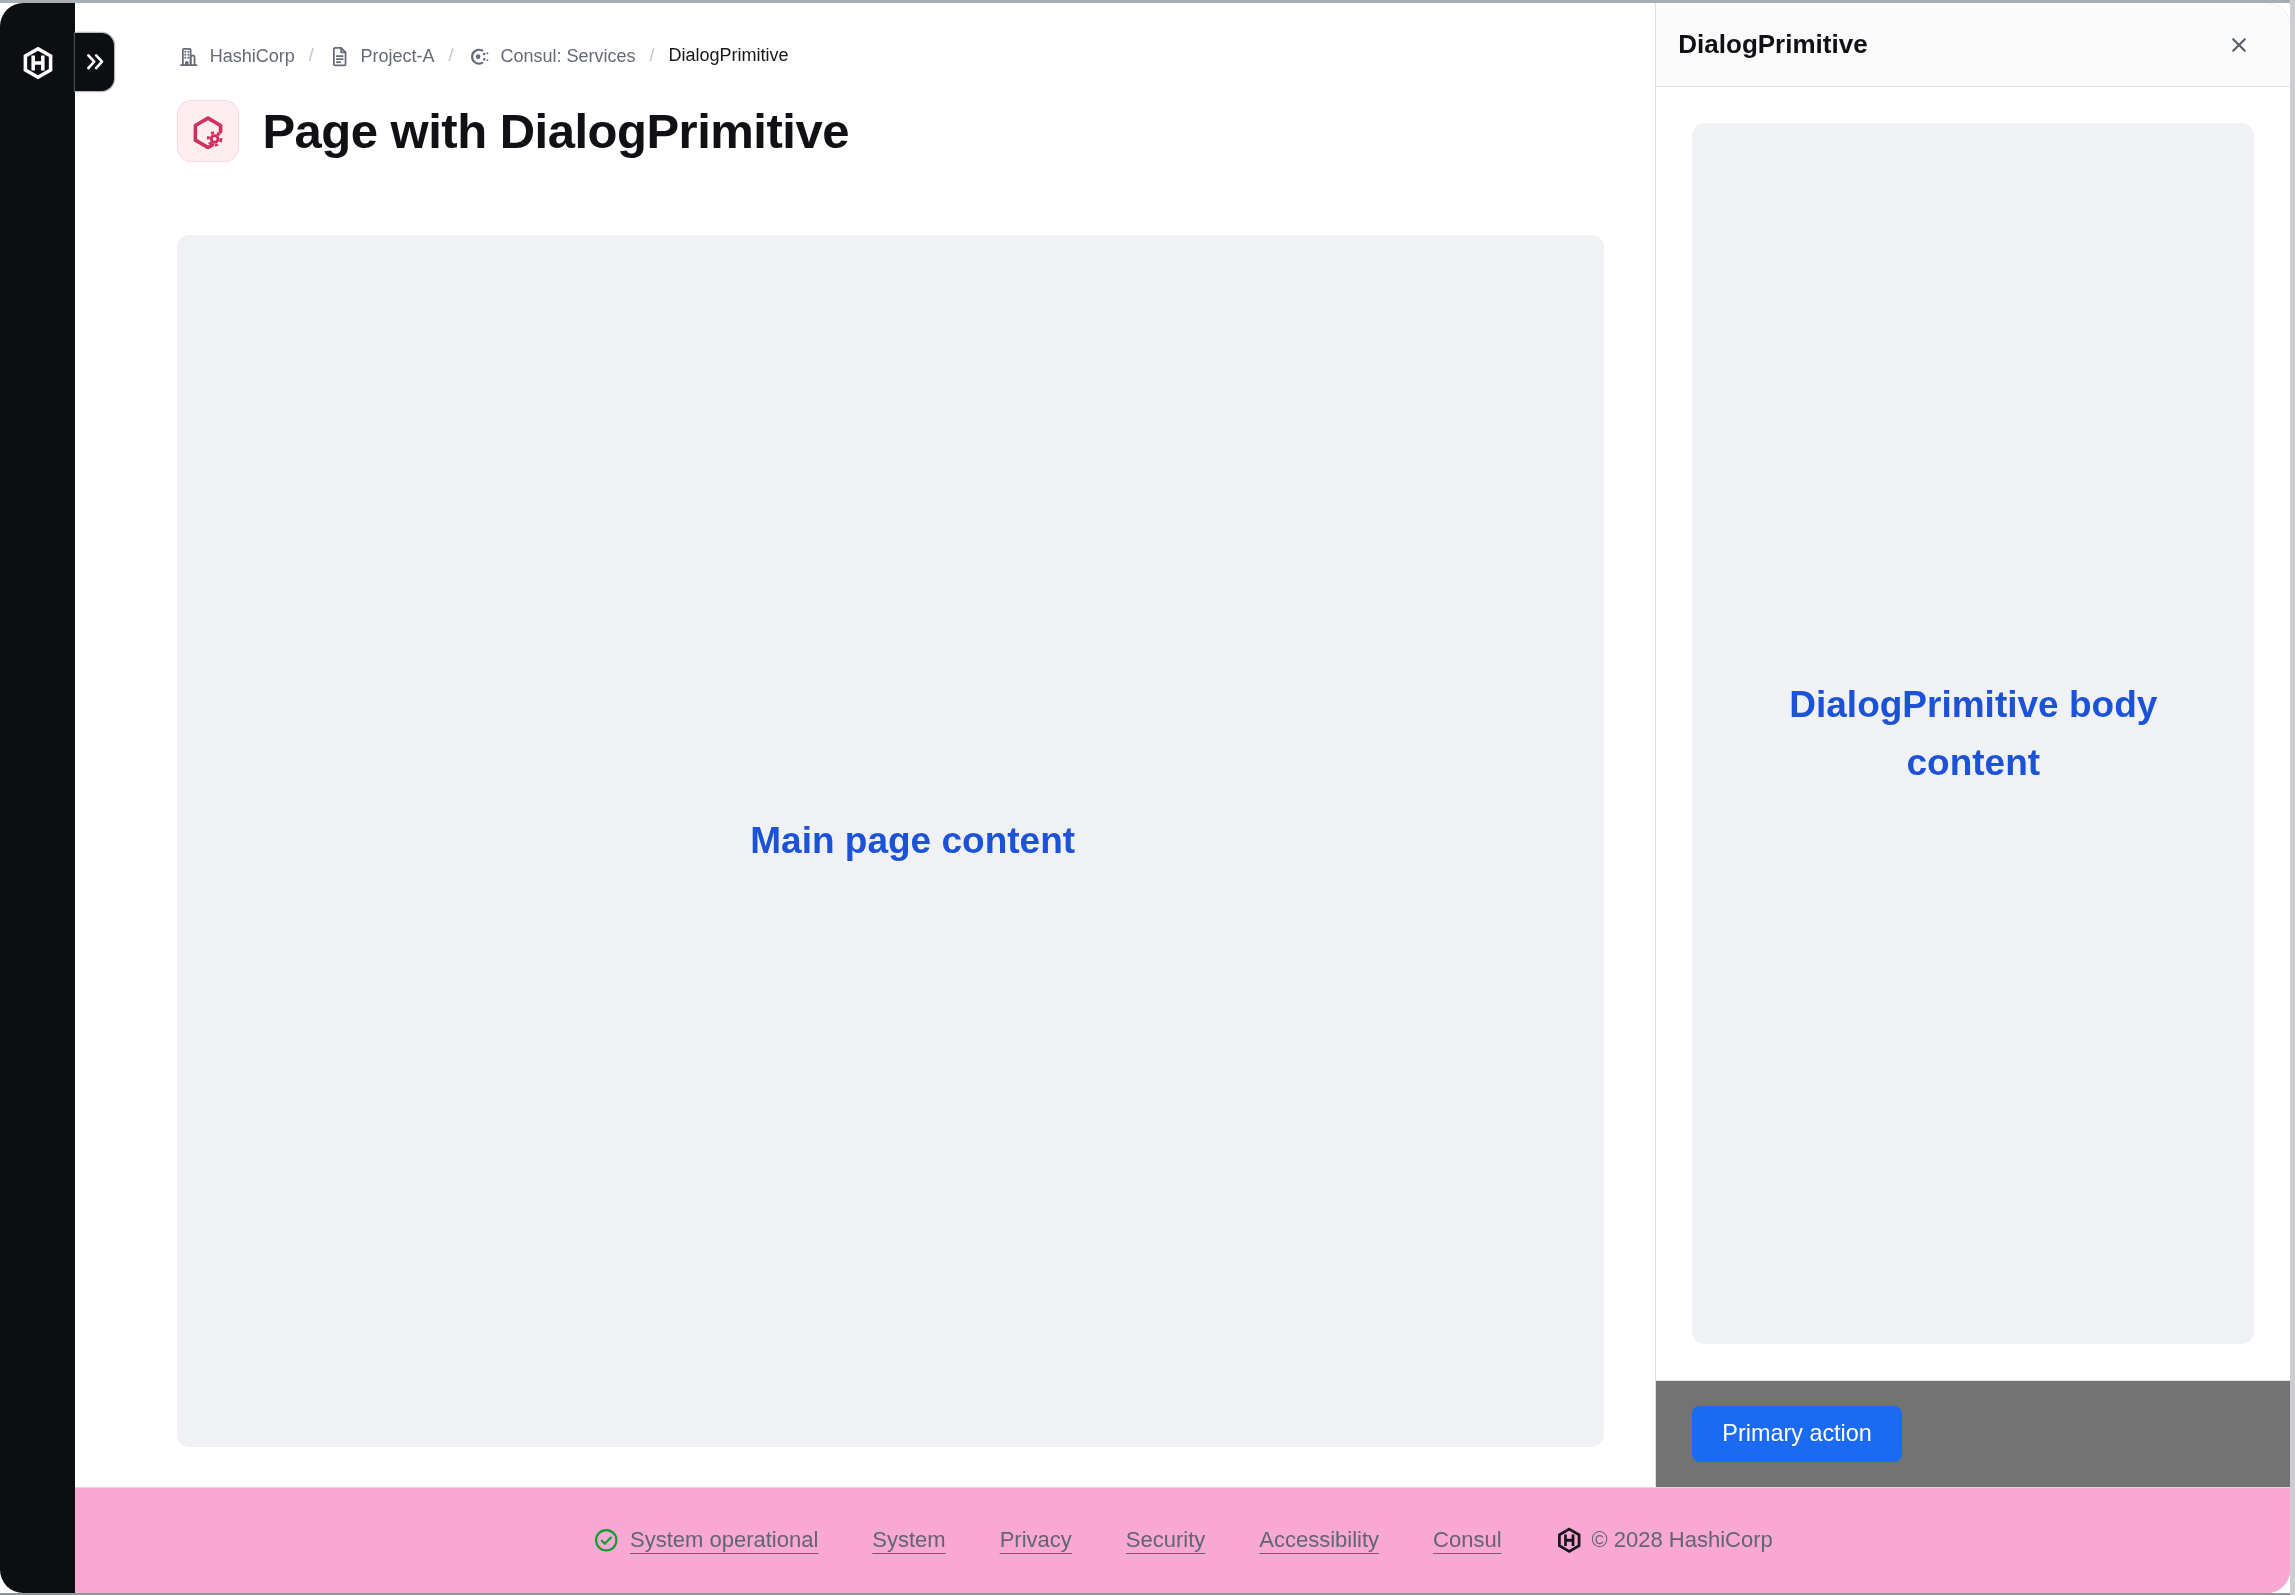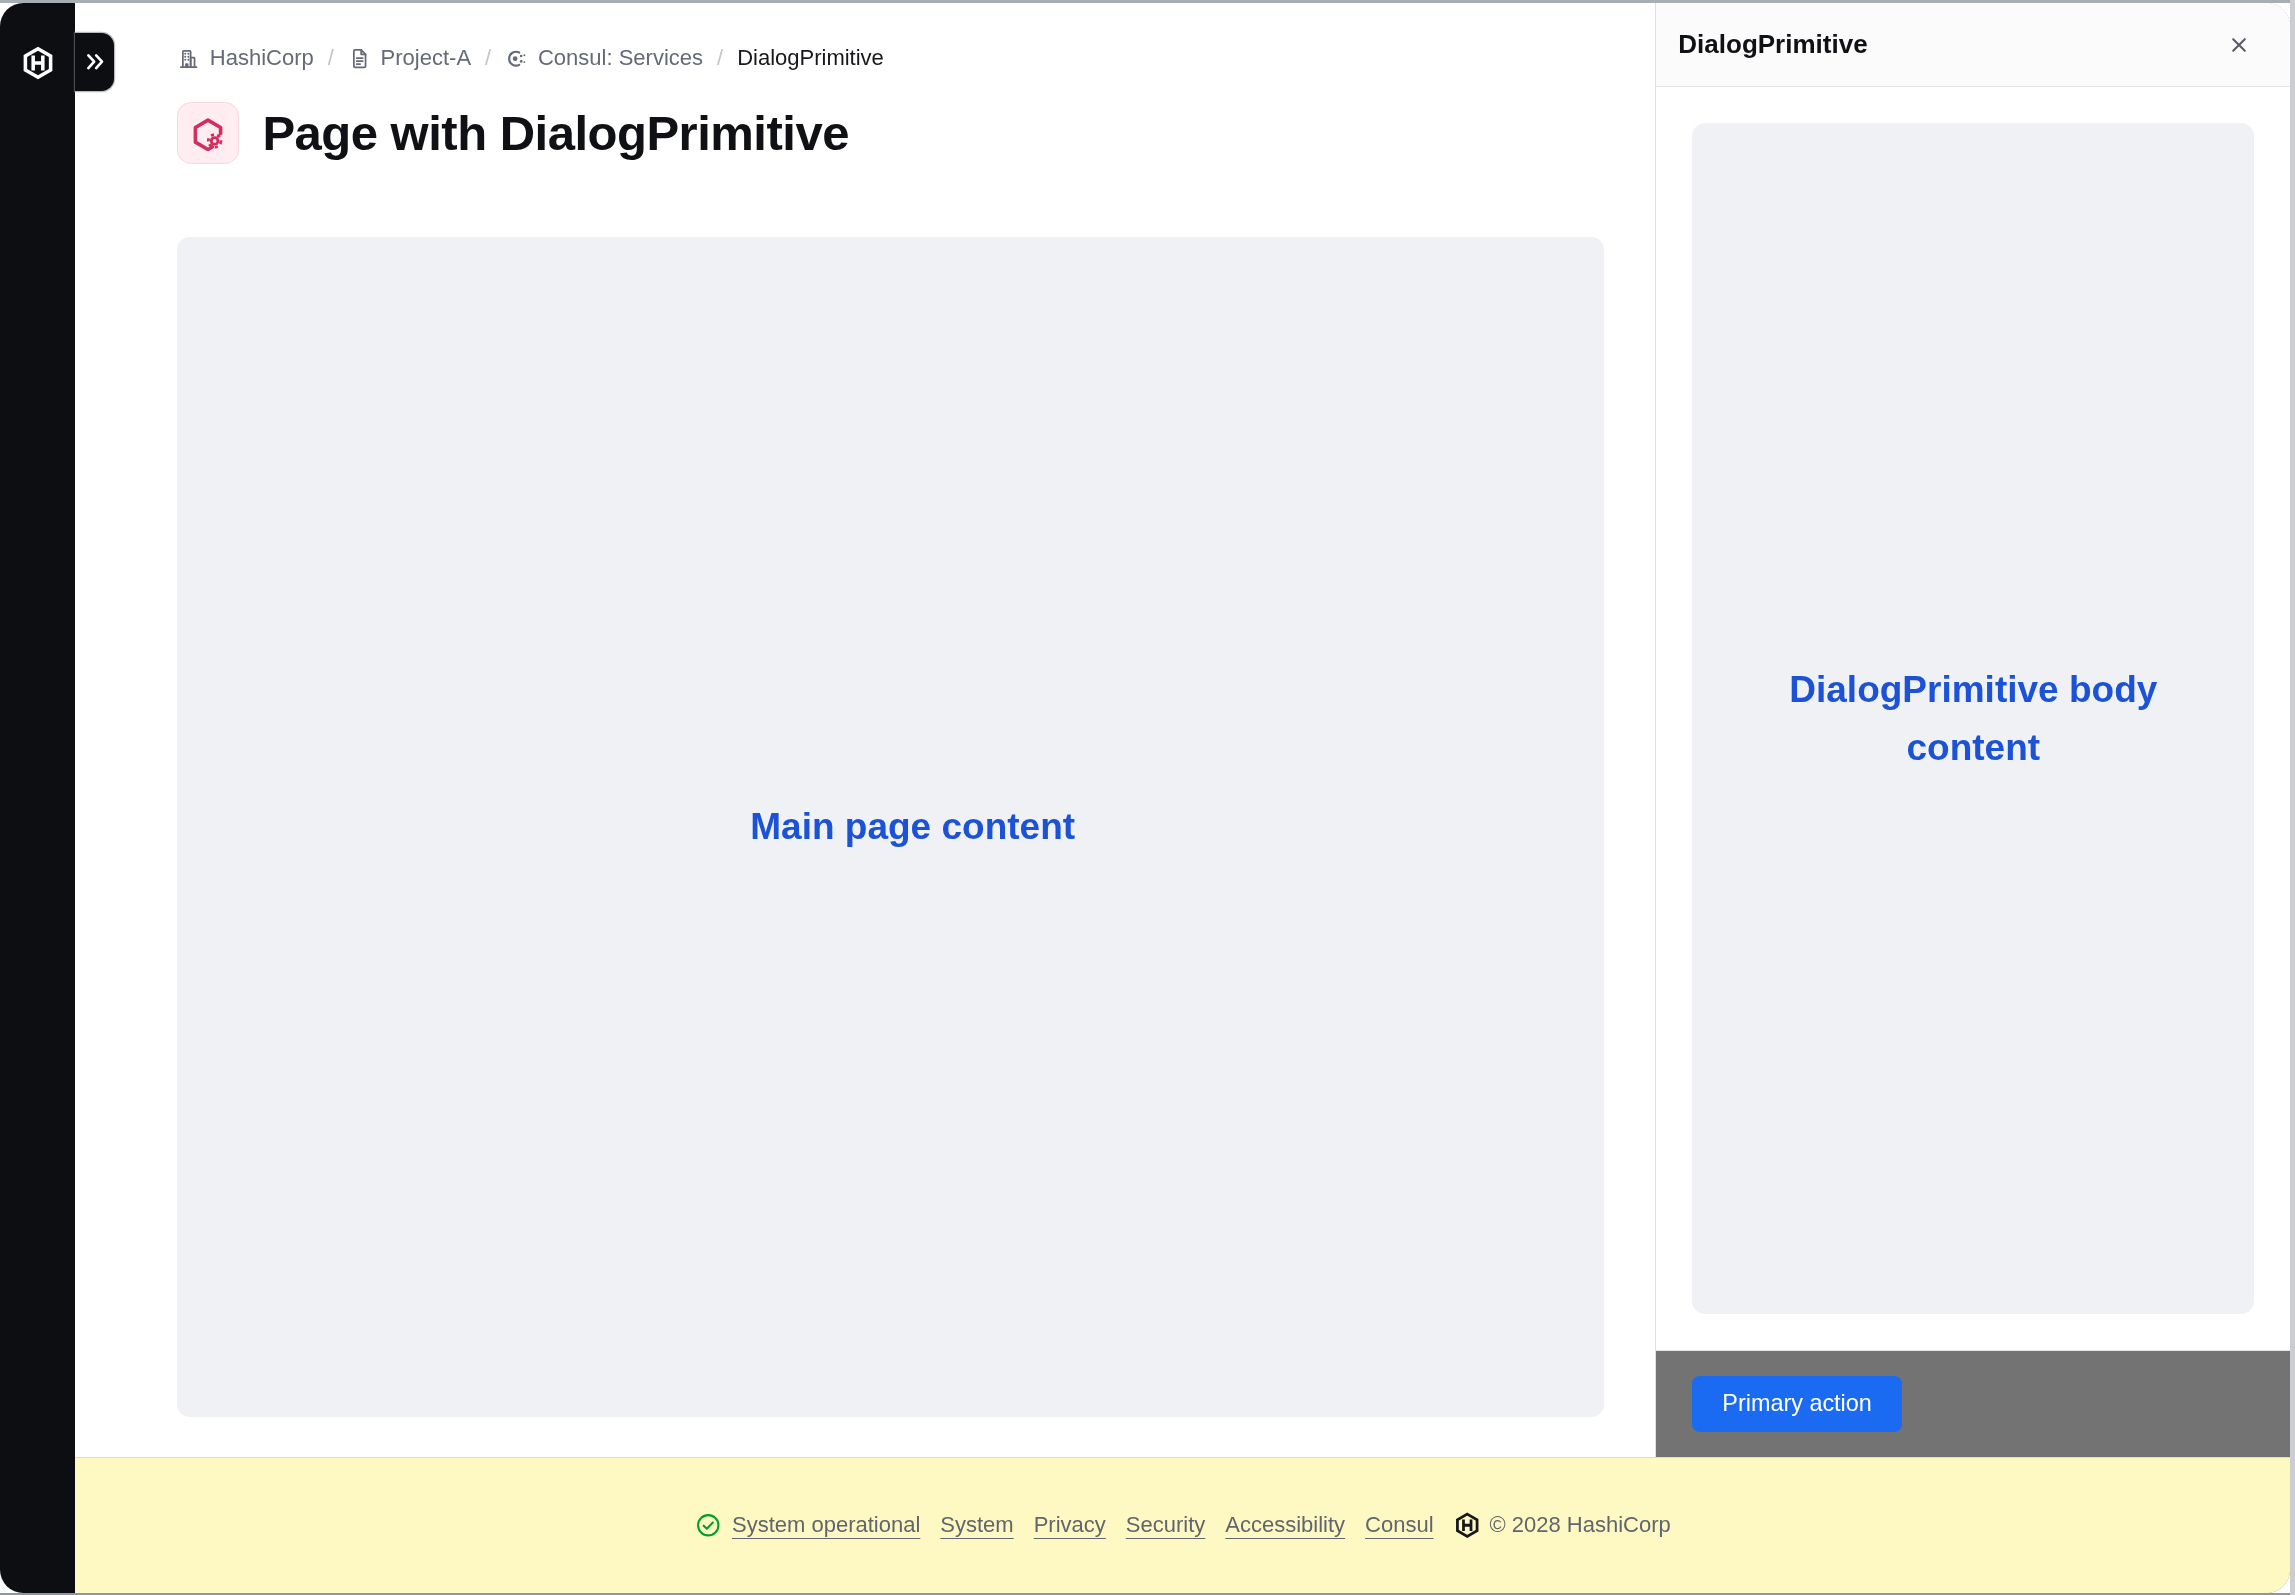--- a/index.html
+++ b/index.html
@@ -40,21 +40,21 @@
     border-radius:0 12.5px 12.5px 0;
     display:flex;align-items:center;justify-content:center;
     box-shadow:0 0 0 1.2px rgba(125,129,138,.55);
     cursor:pointer;z-index:6;color:#ffffff;
   }
 
   .surface{flex:1;min-width:0;background:#ffffff;display:flex;flex-direction:column;height:100%;}
   .row{flex:1;min-height:0;display:flex;}
 
   .main{flex:1;min-width:0;padding:36px 51px 0 102px;display:flex;flex-direction:column;}
-  .breadcrumb{margin-top:6.2px;display:flex;align-items:flex-start;gap:11.7px;font-size:22px;color:#656a76;white-space:nowrap;}
+  .breadcrumb{margin-top:6.2px;display:flex;align-items:flex-start;gap:11.7px;font-size:18px;color:#656a76;white-space:nowrap;}
   .crumb{display:flex;align-items:center;gap:9.4px;cursor:pointer;}
   .crumb svg{width:23.4px;height:23.4px;flex:none;}
   .crumb-sep{color:#c2c5cb;padding:0 2.3px;}
   .crumb.current{color:#17181b;font-weight:500;cursor:default;}
 
   .title-row{margin-top:31px;display:flex;align-items:center;gap:23.4px;}
   .title-icon-box{
     width:62px;height:62px;border-radius:14px;flex:none;
     background:var(--consul-pink-bg);
     border:1.6px solid var(--consul-pink-border);
@@ -96,22 +96,22 @@
     display:flex;align-items:center;padding:0 36px;
   }
   .btn-primary{
     height:56px;padding:0 30px;border:none;border-radius:7.8px;
     background:var(--button-blue);color:#ffffff;
     font-family:inherit;font-size:23.4px;font-weight:500;
     cursor:pointer;
   }
 
   .page-footer{
-    flex:none;height:136px;background:#fef9c3;border-top:1.6px solid #d9dbdf;
-    display:flex;align-items:center;justify-content:center;gap:20px;
+    flex:none;height:106px;background:#f9a8d4;border-top:1.6px solid #d9dbdf;
+    display:flex;align-items:center;justify-content:center;gap:54px;
     font-size:22px;color:#61656d;white-space:nowrap;
   }
   .footer-status{display:flex;align-items:center;gap:11px;cursor:pointer;}
   .footer-status svg{width:26.5px;height:26.5px;color:var(--success-green);flex:none;}
   .footer-link{
     text-decoration:underline;text-underline-offset:5.5px;text-decoration-thickness:1.2px;
     cursor:pointer;color:#61656d;
   }
   .footer-copy{display:flex;align-items:center;gap:9.4px;}
   .footer-copy svg{width:26.5px;height:26.5px;color:#17181b;flex:none;}

